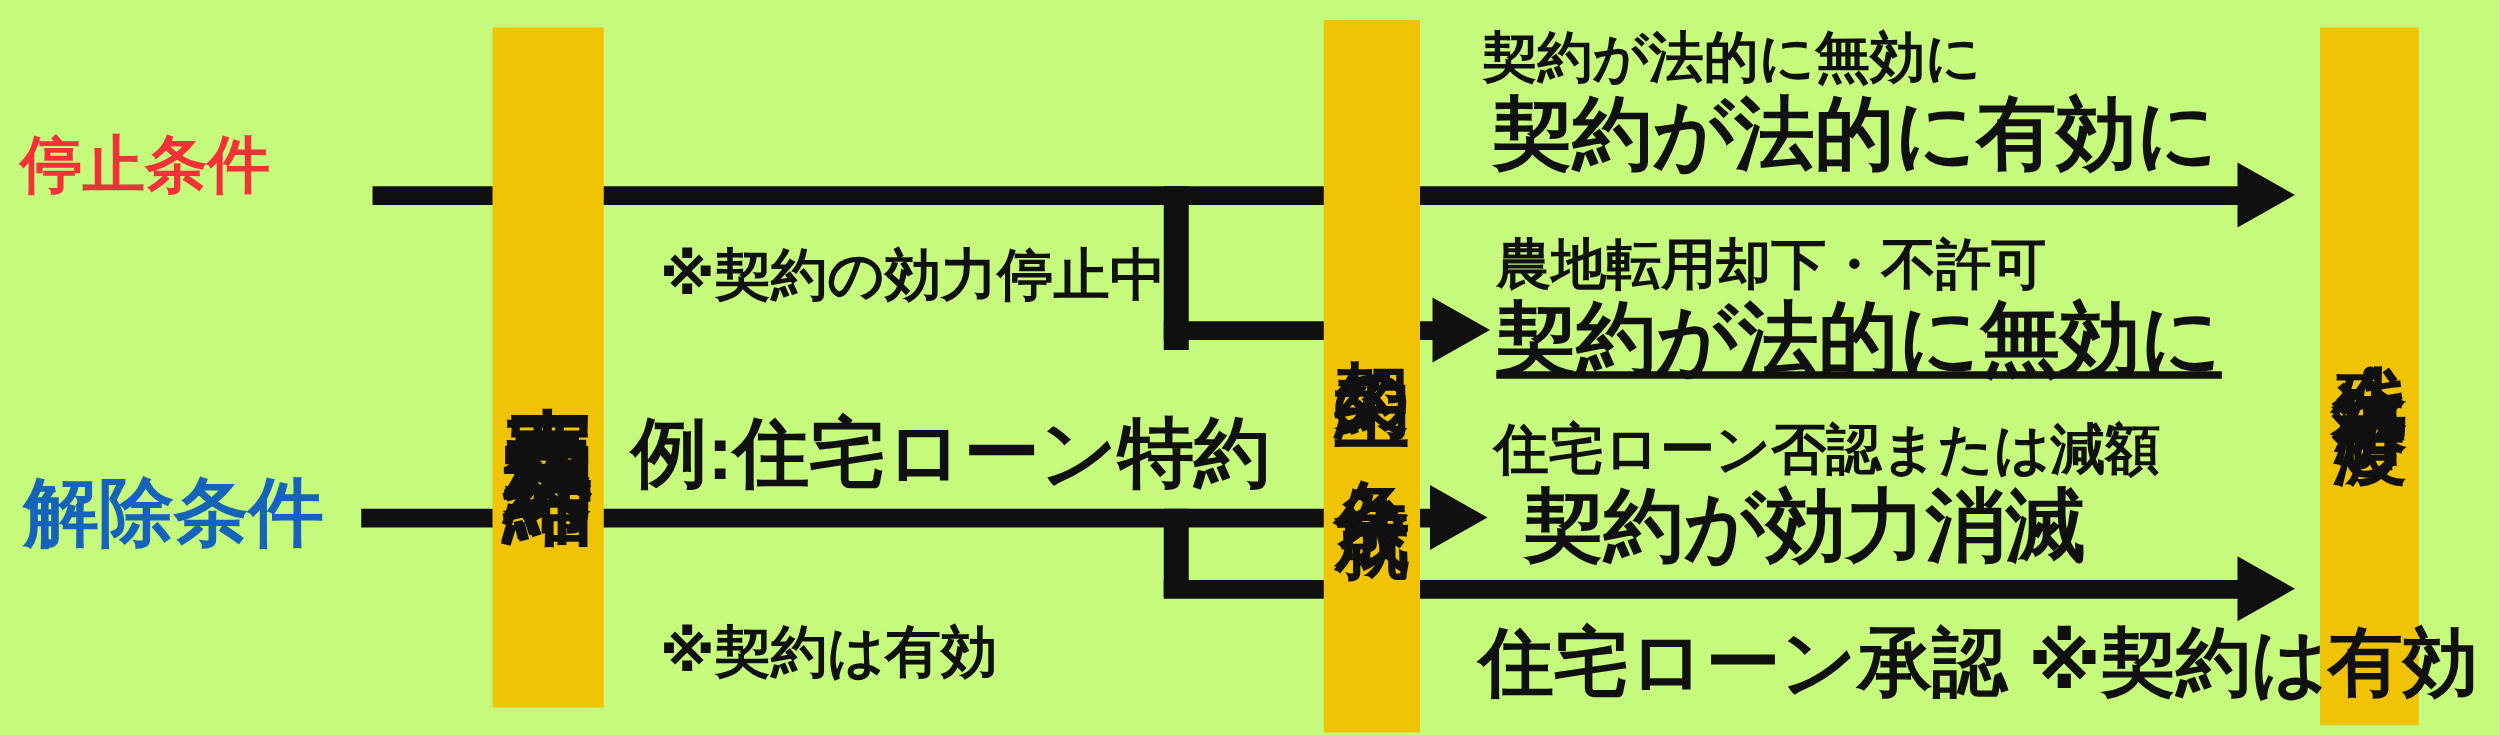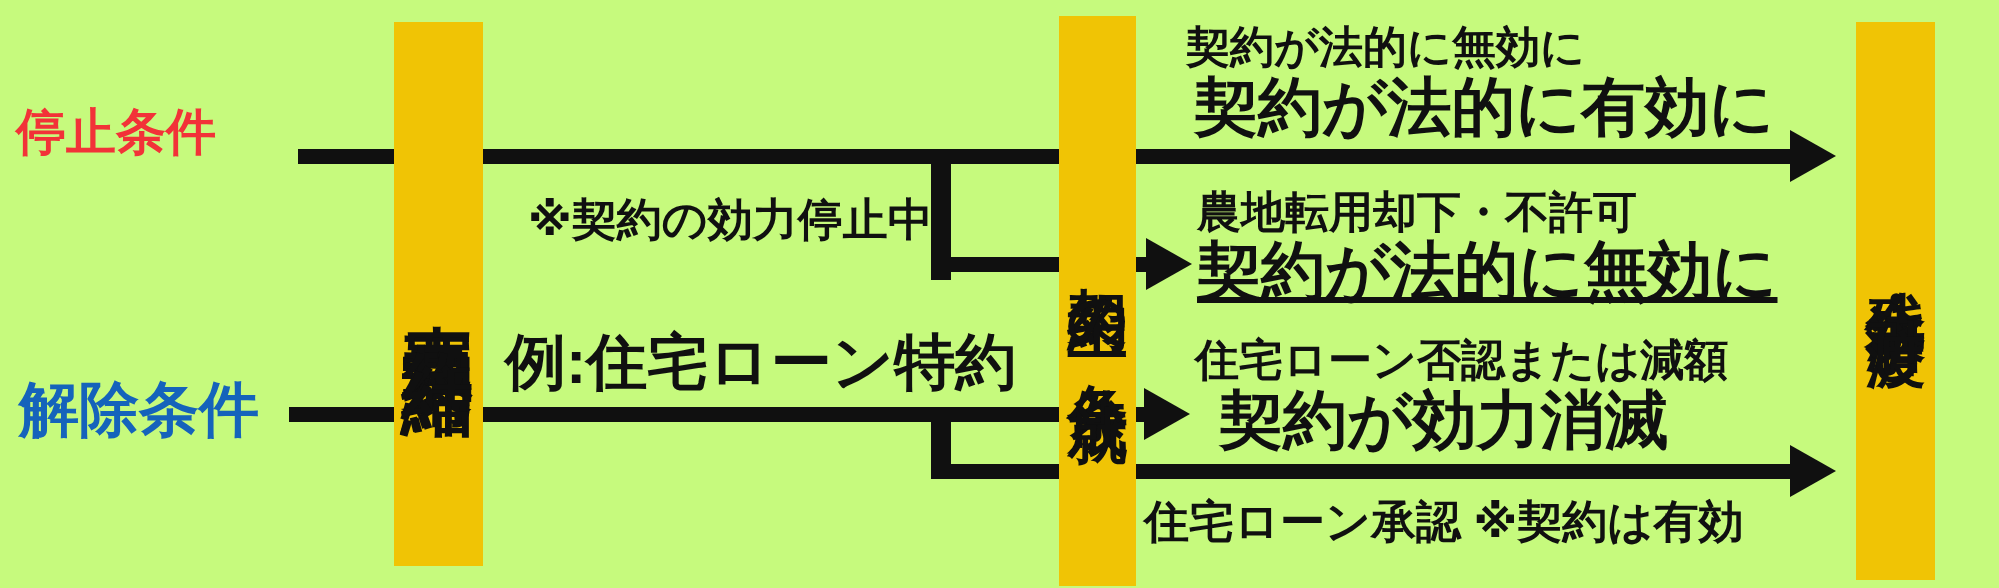--- a/index.html
+++ b/index.html
@@ -82,19 +82,20 @@
 
   <div class="lbl small" style="left:528px;top:196px;font-size:45px;">※契約の効力停止中</div>
 
   <div class="lbl small" style="left:1186px;top:24px;font-size:44px;">契約が法的に無効に</div>
   <div class="lbl" style="left:1170px;top:74px;font-size:64px;margin-left:24px;">契約が法的に有効に</div>
 
   <div class="lbl small" style="left:1197px;top:189px;font-size:44px;">農地転用却下・不許可</div>
   <div class="lbl" style="left:1197px;top:238px;font-size:64px;text-decoration:underline;">契約が法的に無効に</div>
 
   <div class="lbl" style="left:505px;top:330px;font-size:61px;">例:住宅ローン特約</div>
+  <div class="lbl small" style="left:528px;top:498px;font-size:45px;">※契約は有効</div>
 
   <div class="lbl small" style="left:1195px;top:337px;font-size:44px;">住宅ローン否認または減額</div>
   <div class="lbl" style="left:1195px;top:387px;font-size:64px;margin-left:24px;">契約が効力消滅</div>
 
-  <div class="lbl small" style="left:1144px;top:498px;font-size:45px;">住宅ローン承認 ※契約は有効</div>
+  <div class="lbl small" style="left:1183px;top:498px;font-size:60px;">住宅ローン承認 ※契約は有効</div>
 
 </div>
 
 </body></html>

